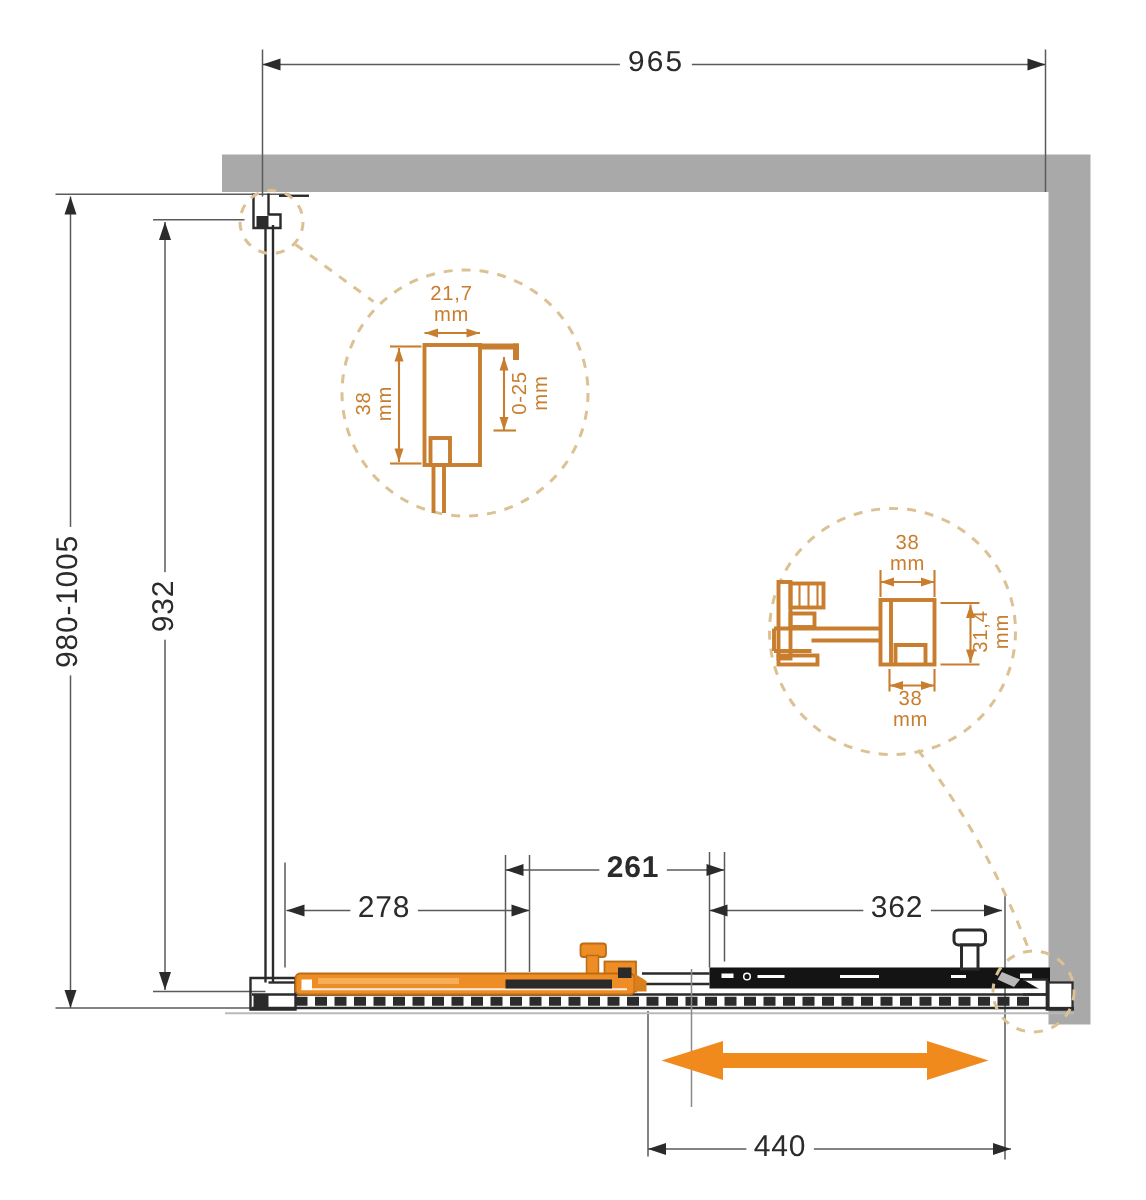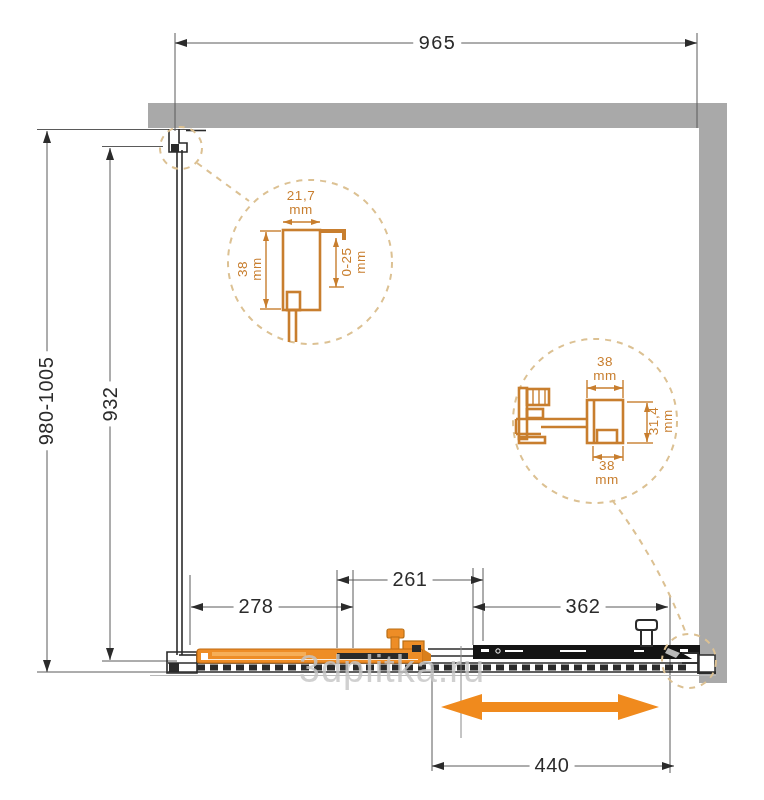--- a/index.html
+++ b/index.html
@@ -207,29 +207,28 @@
     <line class="odim" x1="593" y1="457" x2="623" y2="457"></line>
     <polygon class="oarrow" points="593,457 602,454 602,460"></polygon>
     <polygon class="oarrow" points="623,457 614,454 614,460"></polygon>
     <line class="odim" x1="593" y1="446" x2="593" y2="461" stroke-width="1"></line>
     <line class="odim" x1="623" y1="446" x2="623" y2="461" stroke-width="1"></line>
   </g>
 
   <polygon points="441,707 482,694 482,702 618,702 618,694 659,707 618,720 618,712 482,712 482,720" fill="var(--arrow-orange)"></polygon>
 </svg>
 
-<div id="watermark">3dplitka.ru</div>
 
 <div class="lbl" style="left:437px;top:43px;font-family:Liberation Mono, monospace;">965</div>
 <div class="lbl rot" style="left:46px;top:401px;">980-1005</div>
 <div class="lbl rot" style="left:110px;top:404px;">932</div>
 <div class="lbl" style="left:256px;top:606px;">278</div>
-<div class="lbl" style="left:410px;top:579px;">261</div>
-<div class="lbl" style="left:583px;top:606px;">362</div>
-<div class="lbl" style="left:552px;top:765px;">440</div>
+<div class="lbl" style="left:422px;top:579px;font-weight:bold;">261</div>
+<div class="lbl" style="left:598px;top:606px;">362</div>
+<div class="lbl" style="left:520px;top:765px;">440</div>
 
 <div class="lbl detail" style="left:301px;top:203px;">21,7
 mm</div>
 <div class="lbl detail rot" style="left:250px;top:269px;">38
 mm</div>
 <div class="lbl detail rot" style="left:354px;top:262px;">0-25
 mm</div>
 
 <div class="lbl detail" style="left:605px;top:369px;">38
 mm</div>

